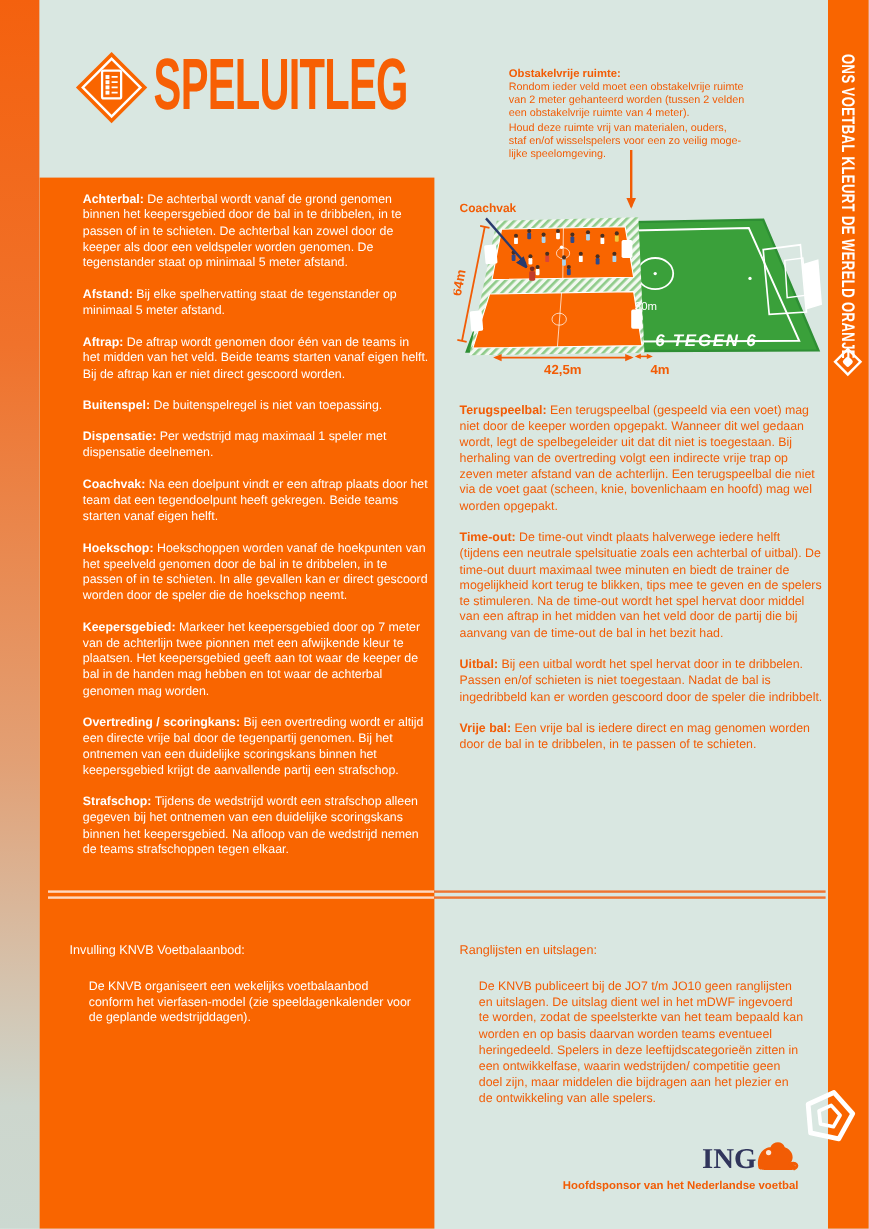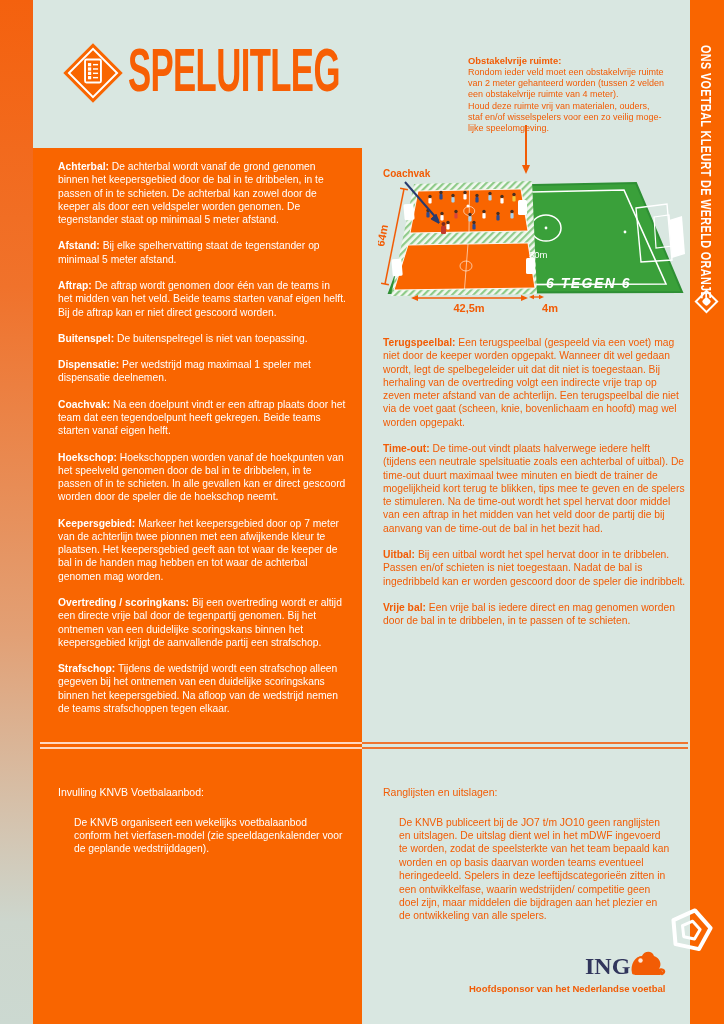--- a/index.html
+++ b/index.html
@@ -48,27 +48,27 @@
   .title {
     position:absolute; left:95px; top:40px;
     font-size:56px; font-weight:bold; letter-spacing:-1px; color:#f75f04;
     transform:scale(0.62,1.08); transform-origin:0 0; white-space:nowrap; line-height:1;
   }
 
   
   .rules-panel {
     position:absolute; left:0; top:148px; width:329px; height:876px; background:#f96500;
   }
-  .rules-left { position:absolute; left:25px; top:160px; width:288px; color:#fff; }
+  .rules-left { position:absolute; left:36px; top:160px; width:288px; color:#fff; }
   .rule { font-size:10.3px; line-height:1.29; margin:0 0 13px 0; }
   .rule b { font-weight:bold; }
 
   .rules-right { position:absolute; left:350px; top:336px; width:303px; color:#f25c05; }
 
-  .annotation { position:absolute; left:391px; top:55px; width:254px; color:#f25c05;margin-left:44px; }
+  .annotation { position:absolute; left:391px; top:55px; width:254px; color:#f25c05; }
   .annotation h4 { margin:0; font-size:9.4px; font-weight:bold; line-height:1.25; }
   .annotation p { margin:0; font-size:9px; line-height:1.26; white-space:pre-line; }
 
   .divider { position:absolute; left:7px; top:742px; width:648px; }
   .divider .ln {
     height:2px; margin-bottom:3px;
     background:linear-gradient(to right,#ffd8c0 0,#ffd8c0 322px,#ef7430 322px);
   }
 
   .bottom-left { position:absolute; left:25px; top:786px; width:303px; color:#fff; }

